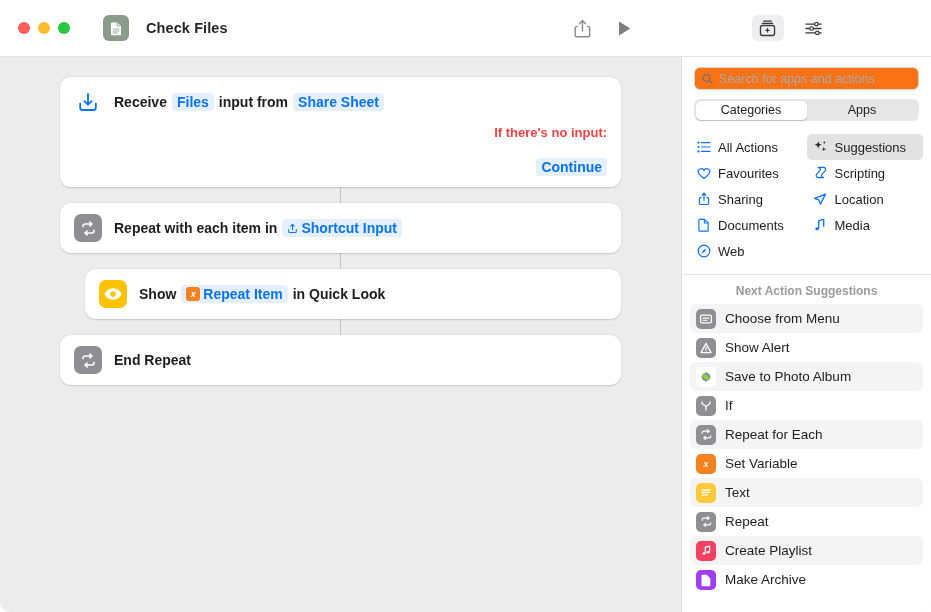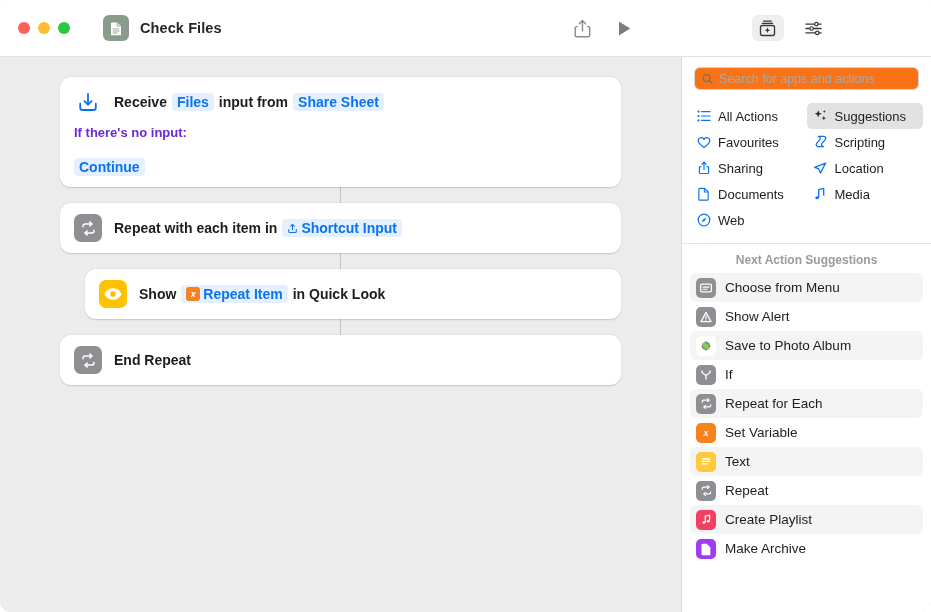--- a/index.html
+++ b/index.html
@@ -45,21 +45,21 @@
   .light.green { background: #28c840; }
 
   .doc-icon {
     width: 26px; height: 26px;
     border-radius: 6px;
     background: #8b9b8b;
     margin-left: 33px;
     display: flex; align-items: center; justify-content: center;
   }
   .title-text {
-    margin-left: 11px;
+    margin-left: 17px;
     font-size: 14.5px;
     font-weight: bold;
     color: #262626;
     letter-spacing: 0.1px;
   }
   .titlebar-actions {
     margin-left: auto;
     display: flex;
     align-items: center;
     gap: 26px;
@@ -87,20 +87,21 @@
   
   .body { flex: 1; display: flex; min-height: 0; }
 
   
   .canvas {
     width: 766px;
     background: #ececec;
     position: relative;
     padding-top: 20px;
     overflow: hidden;
+    text-align: right;
   }
   .flow { position: relative; padding: 0 60px; }
 
   .card {
     background: #ffffff;
     border-radius: 11px;
     box-shadow: 0 0.5px 1.5px rgba(0,0,0,0.16);
     padding: 11px 14px;
     position: relative;
   }
@@ -138,21 +139,21 @@
     font-size: 14px;
     border-radius: 4px;
     padding: 1px 5px;
     display: inline-flex;
     align-items: center;
     gap: 3px;
   }
   .subline {
     font-size: 13px;
     font-weight: bold;
-    color: #6d28d9;
+    color: #ef4444;
     margin-top: 9px;
   }
   .continue {
     margin-top: 18px;
     display: inline-block;
     background: #e5f0ff;
     color: #0a74f0;
     font-weight: bold;
     font-size: 14px;
     border-radius: 4px;
@@ -449,20 +450,24 @@
       <div class="search-wrap">
         <div class="search-box">
           <svg width="12" height="12" viewBox="0 0 13 13">
             <circle cx="5.4" cy="5.4" r="4" fill="none" stroke="#6e6e73" stroke-width="1.35"></circle>
             <line x1="8.4" y1="8.4" x2="12" y2="12" stroke="#6e6e73" stroke-width="1.45" stroke-linecap="round"></line>
           </svg>
           <input class="search-input" type="text" placeholder="Search for apps and actions" style="">
         </div>
       </div>
 
+      <div class="segmented">
+        <div class="seg active">Categories</div>
+        <div class="seg">Apps</div>
+      </div>
 
       <div class="cats">
 
         <div class="cat">
           <span class="cat-icon">
             <svg width="14" height="12" viewBox="0 0 14 12">
               <g fill="#0a74f0">
                   <circle cx="1.5" cy="1.6" r="1.1"></circle>
                   <circle cx="1.5" cy="6" r="1.1"></circle>
                   <circle cx="1.5" cy="10.4" r="1.1"></circle>

